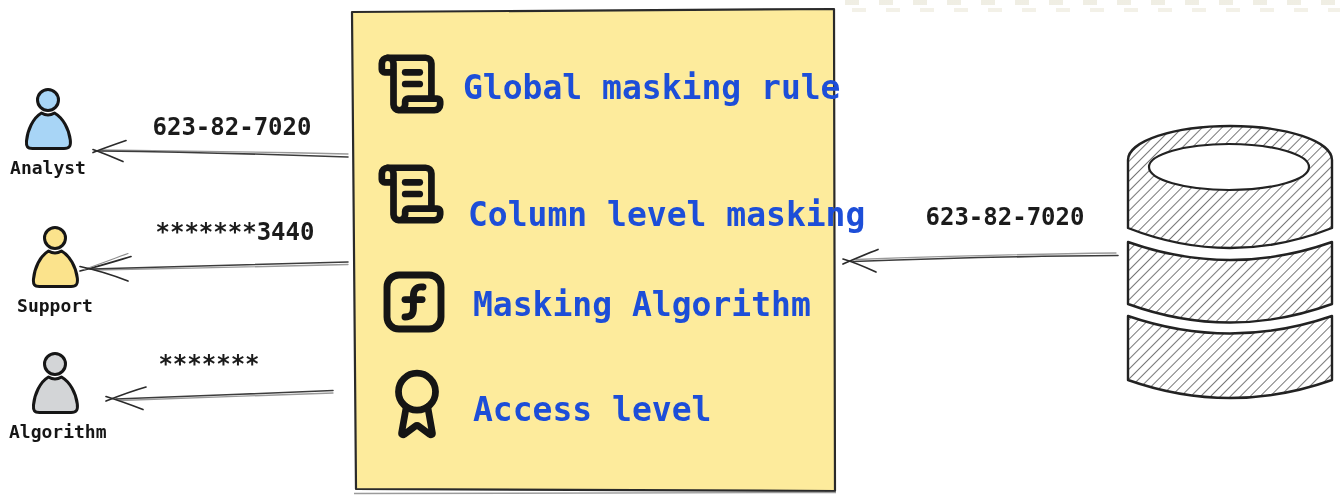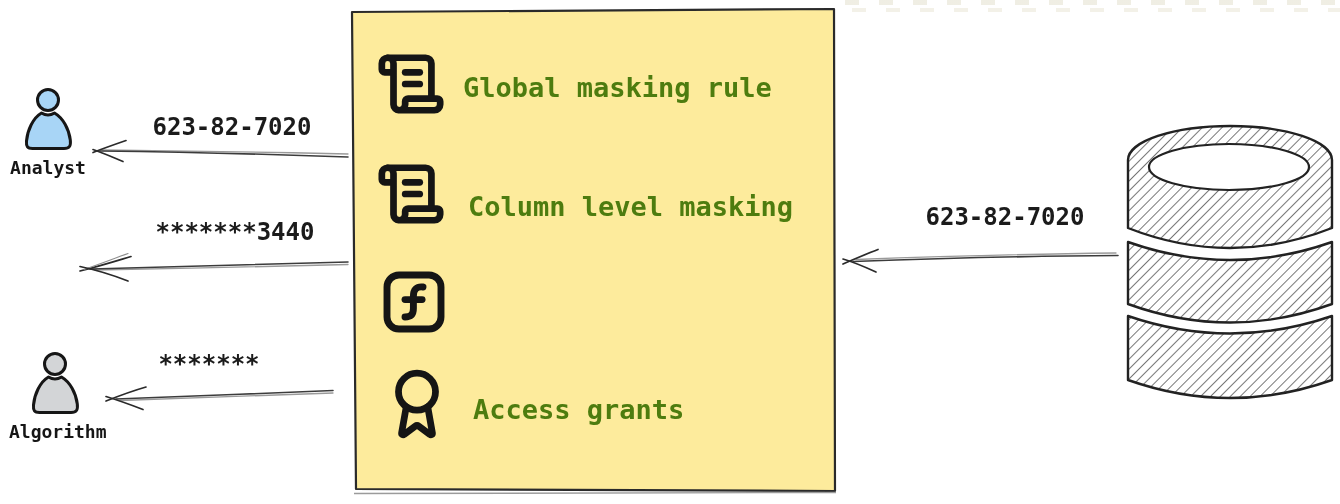--- a/index.html
+++ b/index.html
@@ -60,28 +60,28 @@
   }
   .val-analyst   { left: 112px; top: 112px; }
   .val-support   { left: 115px; top: 217px; }
   .val-developer { left:  89px; top: 349px; }
   .val-database  { left: 885px; top: 202px; }
 
   
   .mask-icon { position: absolute; }
   .mask-label {
     position: absolute;
-    font-size: 27px;
+    font-size: 33px;
     line-height: 32px;
     font-weight: 600;
-    color: #4d7c0f;
+    color: #1d4ed8;
     white-space: nowrap;
   }
   .lbl-1 { left: 463px; top: 72px;  }
-  .lbl-2 { left: 468px; top: 191px; }
+  .lbl-2 { left: 468px; top: 199px; }
   .lbl-3 { left: 473px; top: 289px; }
   .lbl-4 { left: 473px; top: 394px; }
 
   .icon-1 { left: 376px; top: 49px;  }
   .icon-2 { left: 376px; top: 159px; }
   .icon-3 { left: 378px; top: 266px; }
   .icon-4 { left: 380px; top: 367px; }
 
   
   .db-wrap { position: absolute; left: 1120px; top: 120px; }
@@ -132,20 +132,29 @@
   <div class="persona persona-analyst">
     <svg width="52" height="64" viewBox="0 0 52 64" fill="none">
       <circle cx="26" cy="12" r="10.5" stroke="#161616" stroke-width="3" fill="#a8d5f6"></circle>
       <path d="M 19.5 25 C 11 30 5.5 42 4.5 53 C 4 58.5 5.5 60.5 10.5 60.5 L 42 60.5
                C 47.5 60.5 49 58 48.3 52 C 47 41 41 30 32.5 25
                C 28.5 27.5 23.5 27.5 19.5 25 Z" stroke="#161616" stroke-width="3" stroke-linejoin="round" fill="#a8d5f6"></path>
     </svg>
     <div class="persona-label">Analyst</div>
   </div>
 
+  <div class="persona persona-support">
+    <svg width="52" height="64" viewBox="0 0 52 64" fill="none">
+      <circle cx="26" cy="12" r="10.5" stroke="#161616" stroke-width="3" fill="#fbe38c"></circle>
+      <path d="M 19.5 25 C 11 30 5.5 42 4.5 53 C 4 58.5 5.5 60.5 10.5 60.5 L 42 60.5
+               C 47.5 60.5 49 58 48.3 52 C 47 41 41 30 32.5 25
+               C 28.5 27.5 23.5 27.5 19.5 25 Z" stroke="#161616" stroke-width="3" stroke-linejoin="round" fill="#fbe38c"></path>
+    </svg>
+    <div class="persona-label">Support</div>
+  </div>
 
   <div class="persona persona-developer">
     <svg width="52" height="64" viewBox="0 0 52 64" fill="none">
       <circle cx="26" cy="12" r="10.5" stroke="#161616" stroke-width="3" fill="#d3d5d7"></circle>
       <path d="M 19.5 25 C 11 30 5.5 42 4.5 53 C 4 58.5 5.5 60.5 10.5 60.5 L 42 60.5
                C 47.5 60.5 49 58 48.3 52 C 47 41 41 30 32.5 25
                C 28.5 27.5 23.5 27.5 19.5 25 Z" stroke="#161616" stroke-width="3" stroke-linejoin="round" fill="#d3d5d7"></path>
     </svg>
     <div class="persona-label">Algorithm</div>
   </div>
@@ -169,26 +178,27 @@
     <path d="M19 17V5a2 2 0 0 0-2-2H4"></path>
     <path d="M8 21h12a2 2 0 0 0 2-2v-1a1 1 0 0 0-1-1H11a1 1 0 0 0-1 1v1a2 2 0 1 1-4 0V5a2 2 0 1 0-4 0v2a1 1 0 0 0 1 1h3"></path>
   </svg>
   <div class="mask-label lbl-2">Column level masking</div>
 
   <svg class="mask-icon icon-3" width="72" height="72" viewBox="0 0 24 24" fill="none" stroke="#151515" stroke-width="2.3" stroke-linecap="round" stroke-linejoin="round">
     <rect width="18" height="18" x="3" y="3" rx="4"></rect>
     <path d="M9 17c2 0 2.8-1 2.8-2.8V10c0-2 1-3.3 3.2-3"></path>
     <path d="M9 11.2h5.7"></path>
   </svg>
+  <div class="mask-label lbl-3">Masking Algorithm</div>
 
   <svg class="mask-icon icon-4" width="74" height="74" viewBox="0 0 24 24" fill="none" stroke="#151515" stroke-width="2.2" stroke-linecap="round" stroke-linejoin="round">
     <circle cx="12" cy="8" r="6"></circle>
     <path d="m15.477 12.89 1.515 8.526a.5.5 0 0 1-.81.47l-3.58-2.687a1 1 0 0 0-1.197 0l-3.586 2.686a.5.5 0 0 1-.81-.469l1.514-8.526"></path>
   </svg>
-  <div class="mask-label lbl-4">Access grants</div>
+  <div class="mask-label lbl-4">Access level</div>
 
   <div class="db-wrap">
     <svg width="220" height="280" viewBox="0 0 220 280" fill="none">
       <defs>
         <pattern id="hatch" width="7" height="7" patternUnits="userSpaceOnUse" patternTransform="rotate(45)">
           <line x1="0" y1="0" x2="0" y2="7" stroke="#4a4a4a" stroke-width="1.5"></line>
         </pattern>
       </defs>
 
       <path d="M 8 40 A 102 34 0 0 1 212 40 L 212 108 Q 110 148 8 108 Z" fill="url(#hatch)" stroke="#222222" stroke-width="2.4" stroke-linejoin="round"></path>

